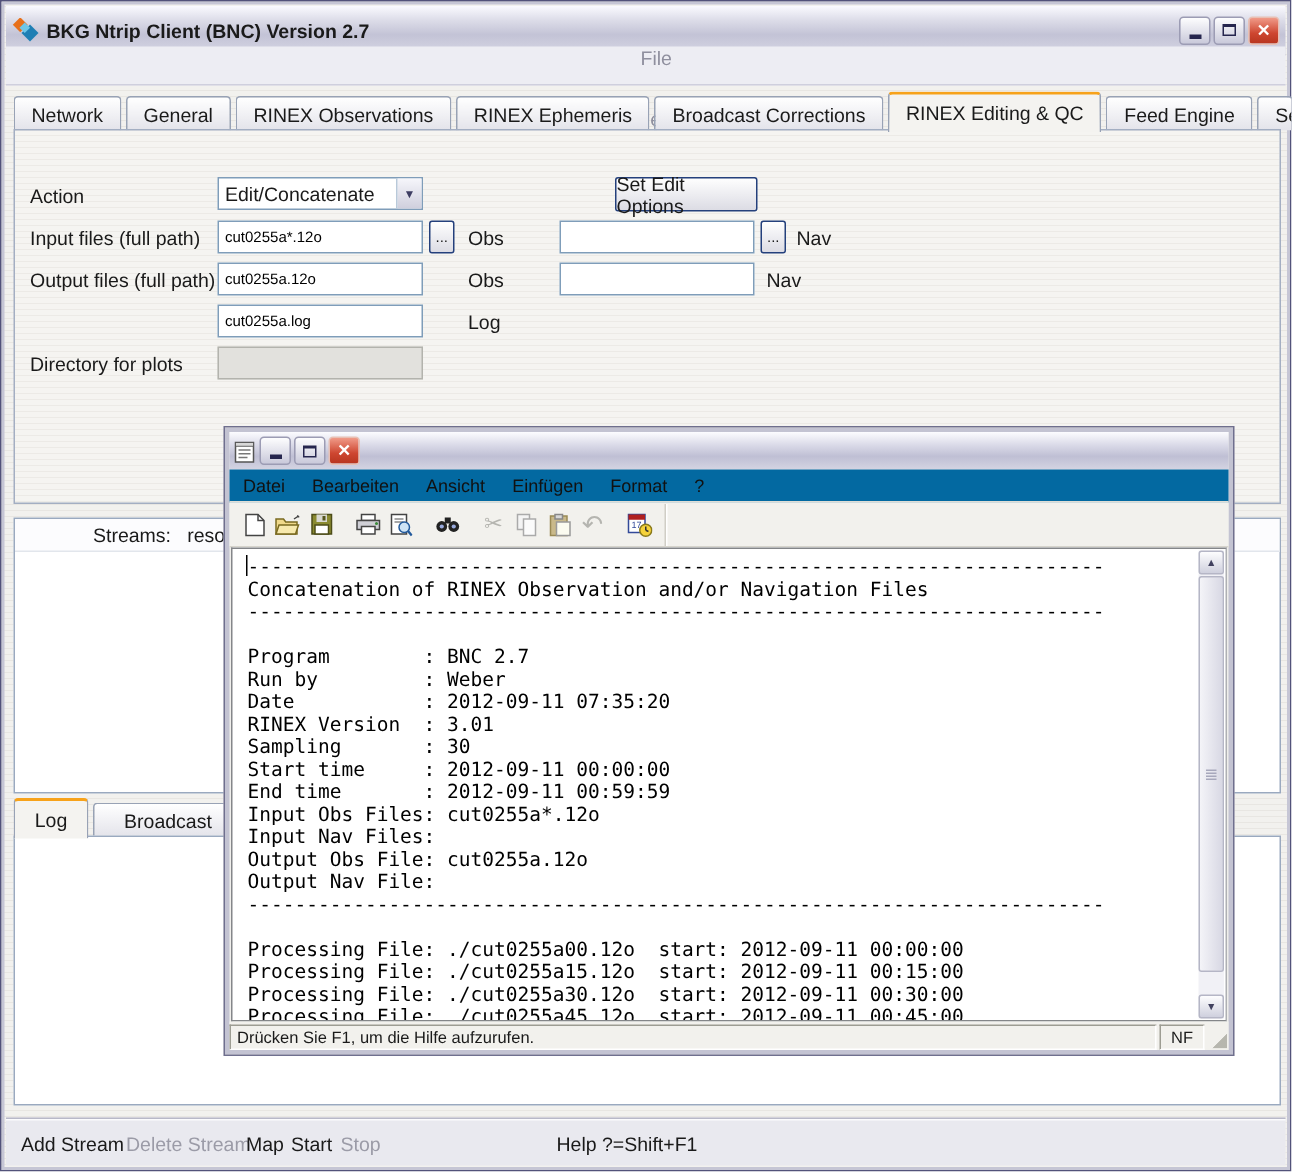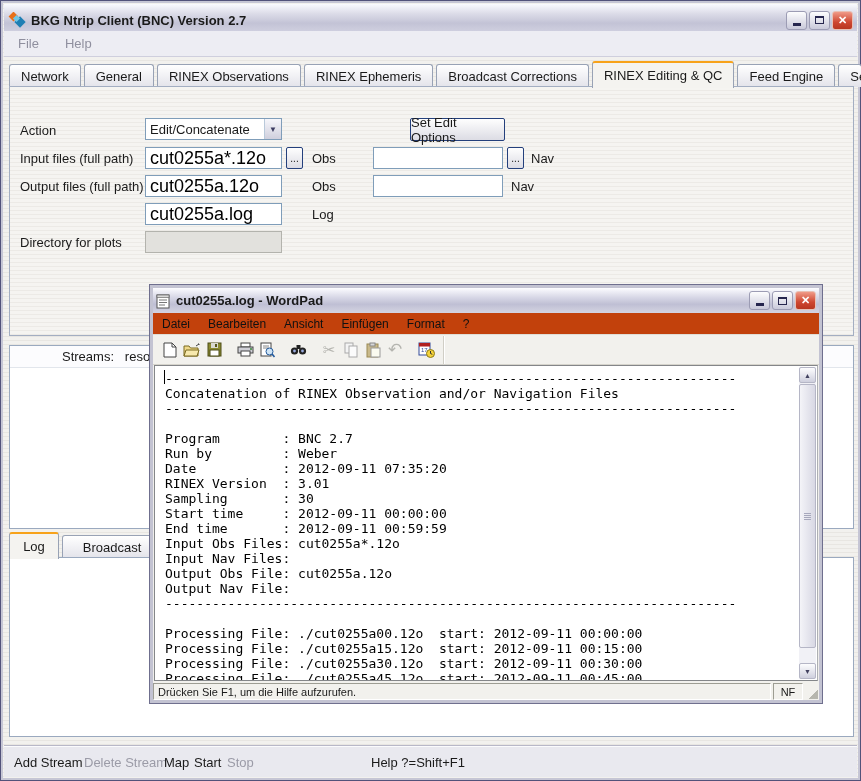--- a/index.html
+++ b/index.html
@@ -20,39 +20,39 @@
     border:1px solid #9c9cb4; background:linear-gradient(180deg,#fdfdfe,#c9c9da);
     font-size:11px; color:#26264e; }
   .winbtn.close { background:linear-gradient(180deg,#f09a88,#ce4630 60%,#b83620);
     border:1px solid #e8c0b4; color:#fff; font-weight:bold; }
   .glyph-min { width:8px; height:3px; background:#26264e; margin-top:8px; }
   .glyph-max { width:9px; height:8px; border:1px solid #26264e; border-top:2px solid #26264e; }
 
   
   .main-menubar { position:absolute; left:3px; top:30px; right:3px; height:26px;
     background:#ededf3; display:flex; align-items:center; gap:26px; padding-left:14px;
-    color:#8f8f9e; border-bottom:1px solid #cfcfdd; }
+    color:#8f8f9e; border-bottom:1px solid #cfcfdd;flex-direction:column; }
 
   
   .tabstrip { position:absolute; left:8px; top:59px; right:8px; height:27px;
     display:flex; align-items:flex-end; }
   .tab { height:23px; padding:0 11px; margin-right:3px; display:flex; align-items:center;
     white-space:nowrap; background:linear-gradient(180deg,#ffffff,#e3e3ea);
     border:1px solid #98a2b5; border-bottom:none; border-radius:3px 3px 0 0; font-size:13px; }
   .tab.active { height:27px; background:#f4f3f0; border-top:2px solid #f7a21a;
     margin-bottom:-1px; z-index:3; }
   .tab.cut { width:46px; overflow:hidden; margin-right:0; }
 
   
   .panel { position:absolute; left:8px; top:85px; width:845px; height:250px;
     border:1px solid #a3aec2;
     background:repeating-linear-gradient(180deg,#f5f4f1 0 3px,#eceae6 3px 4px); }
   .lbl { position:absolute; white-space:nowrap; }
   .field { position:absolute; height:22px; border:1px solid #7f9db9; background:#fff;
-    font-size:18px; padding:2px 4px; font-family:"Liberation Sans",sans-serif; }
+    font-size:10px; padding:2px 4px; font-family:"Liberation Sans",sans-serif; }
   .field:disabled { background:#e2e1dd; border:1px solid #b3b3ad; }
   .combo { position:absolute; height:22px; width:137px; border:1px solid #7f9db9;
     background:#fff; display:flex; align-items:center; }
   .combo .val { flex:1; padding-left:4px; }
   .combo .arrow { width:17px; height:20px; border-left:1px solid #b9c9da;
     background:linear-gradient(180deg,#f6f6fb,#cfcfdd); display:flex; align-items:center;
     justify-content:center; font-size:8px; color:#3d3d62; }
   .pushbtn { position:absolute; height:23px; border:1px solid #24407c; border-radius:2px;
     background:linear-gradient(180deg,#fefefe,#dcdce4); font-size:13px;
     display:flex; align-items:center; justify-content:center; }
@@ -73,21 +73,21 @@
   .f-dis { color:#9b9ba7; }
 
   
   .wp { position:absolute; left:148px; top:283px; width:674px; height:420px;
     border:1px solid #6f6f8e; box-shadow:inset 0 0 0 3px #c3c3d2; background:#efeeeb; }
   .wp-titlebar { position:absolute; left:3px; top:3px; right:3px; height:25px;
     background:linear-gradient(180deg,#fcfcff 0%,#dadae8 35%,#bfbfd4 65%,#d4d4e2 100%);
     display:flex; align-items:center; padding:0 3px; }
   .wp-title { font-weight:bold; font-size:13px; margin-left:5px; flex:1; }
   .wp-menubar { position:absolute; left:3px; top:28px; right:3px; height:22px;
-    background:#c2410c; display:flex; align-items:center; gap:18px; padding-left:9px;
+    background:#0369a1; display:flex; align-items:center; gap:18px; padding-left:9px;
     font-size:12px; color:#111; border-bottom:1px solid #e0ded6; }
   .wp-toolbar { position:absolute; left:3px; top:50px; right:3px; height:30px;
     background:#f2f1ed; display:flex; align-items:center; border-bottom:1px solid #d6d4cc; }
   .tb-icons { display:flex; align-items:center; height:28px; padding:0 6px;
     border-right:1px solid #d0cec6; box-shadow:1px 0 0 #fff; }
   .ticon { width:22px; height:20px; display:flex; align-items:center; justify-content:center; }
   .tgap { width:9px; }
   .uchar { font-size:15px; line-height:1; }
   .dis { color:#b5b5b0; }
 
@@ -217,21 +217,20 @@
     <div class="wp-titlebar">
       <span>
         <svg width="15" height="16" viewBox="0 0 15 16">
           <rect x="1" y="2" width="12" height="13" fill="#fff" stroke="#555"></rect>
           <rect x="1" y="2" width="12" height="2.5" fill="#d8d8d8" stroke="#555" stroke-width=".6"></rect>
           <line x1="3" y1="7" x2="11" y2="7" stroke="#777"></line>
           <line x1="3" y1="9.5" x2="11" y2="9.5" stroke="#777"></line>
           <line x1="3" y1="12" x2="9" y2="12" stroke="#777"></line>
         </svg>
       </span>
-      <span class="wp-title">cut0255a.log - WordPad</span>
       <span class="winbtn">
           <span class="glyph-min"></span>
         </span>
       <span class="winbtn">
           <span class="glyph-max"></span>
         </span>
       <span class="winbtn close">✕</span>
     </div>
 
     <div class="wp-menubar">

